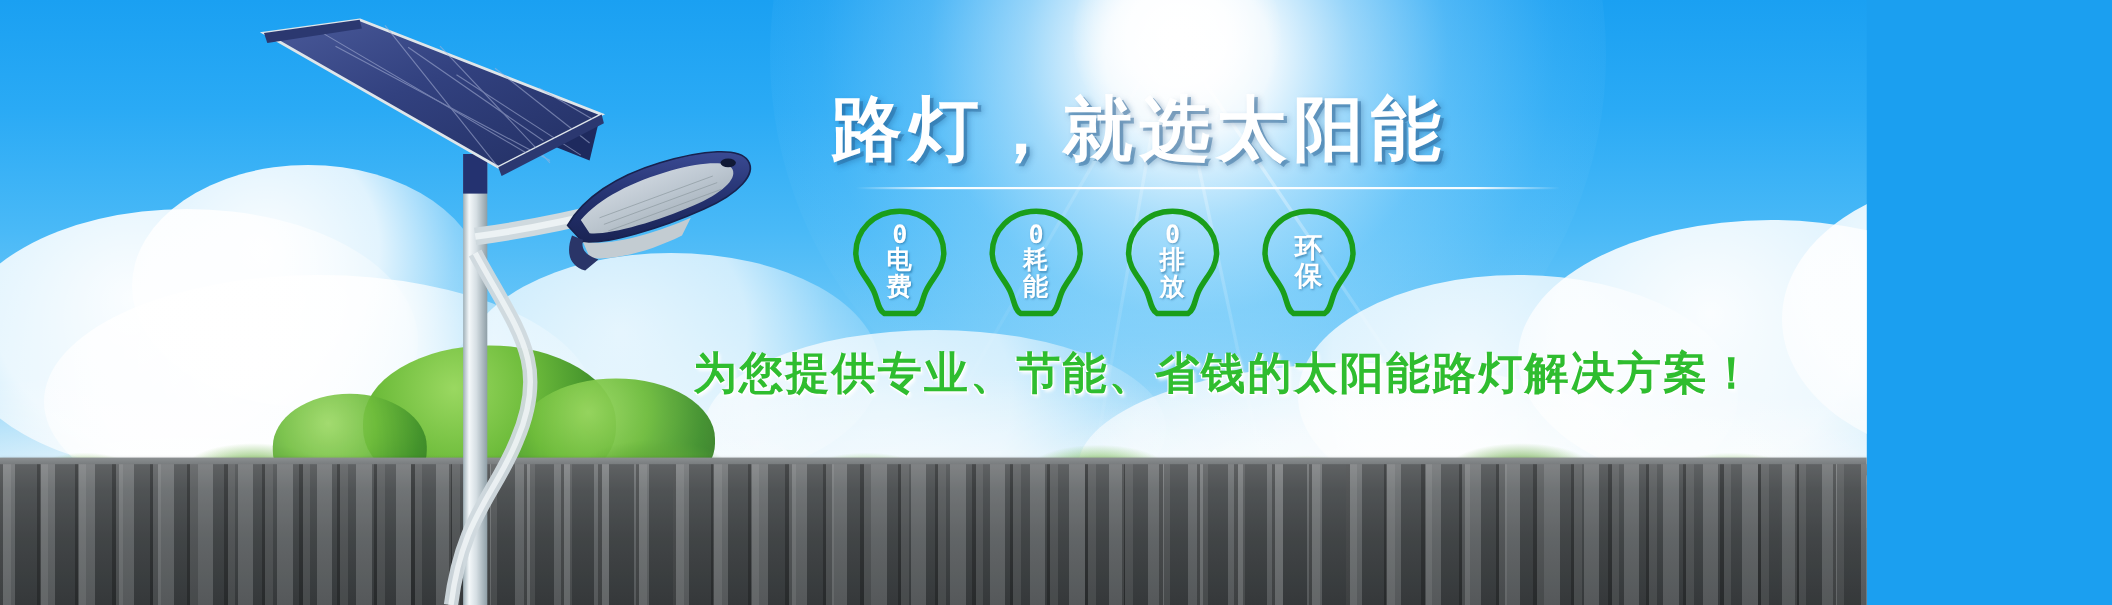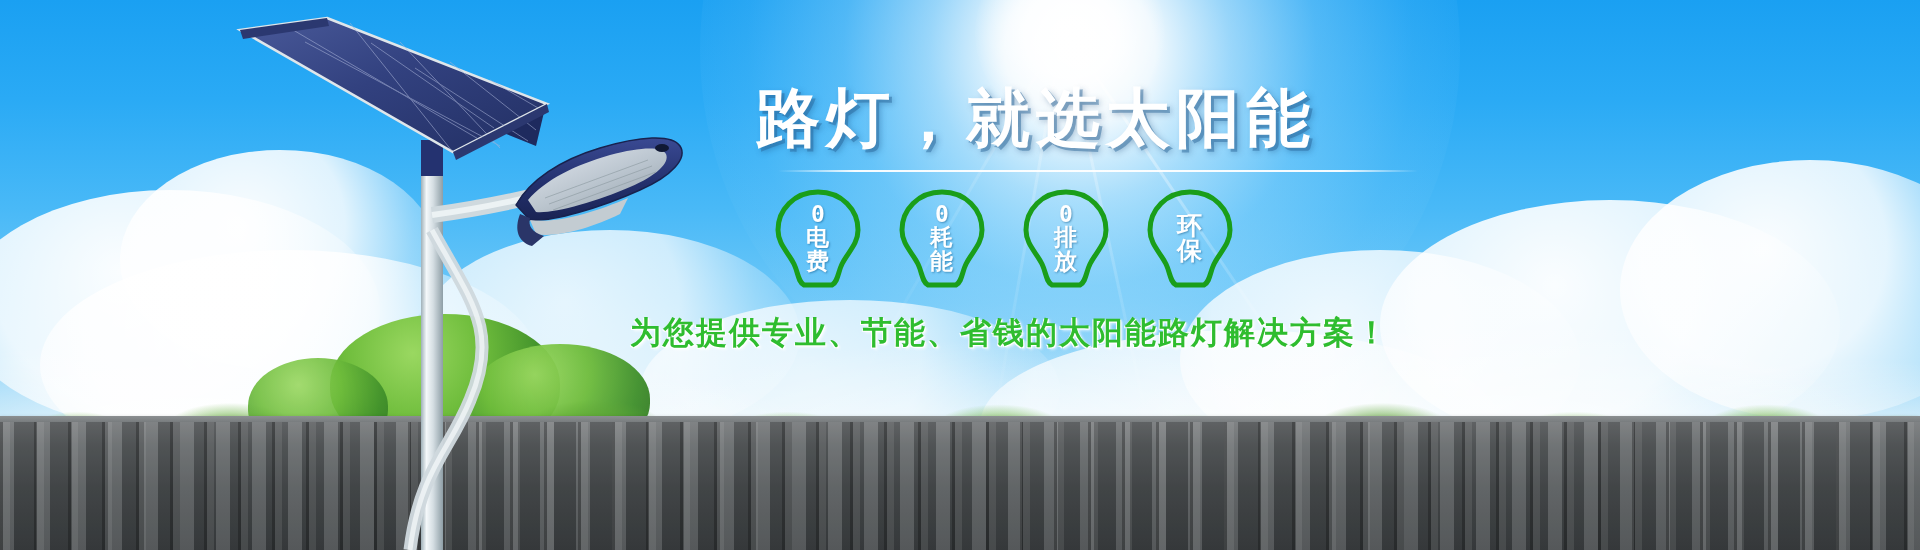--- a/index.html
+++ b/index.html
@@ -6,21 +6,21 @@
     margin: 0;
     padding: 0;
     background: #1b9ff0;
   }
   body {
     font-family: "Liberation Sans", "DejaVu Sans", sans-serif;
   }
 
   .banner {
     position: relative;
-    width: 1920px;
+    width: 1697px;
     height: 550px;
     overflow: hidden;
     background: linear-gradient(180deg,
         #1aa0f2 0%,
         #2aaaf5 18%,
         #49b9f7 38%,
         #6ec8f8 55%,
         #9bd8f8 70%,
         #bfe4f7 82%,
         #d6ecf6 92%,
@@ -212,21 +212,21 @@
     font-family: "DejaVu Sans", "Liberation Sans", sans-serif;
     font-size: 23px;
     font-weight: bold;
     letter-spacing: 1px;
   }
   .bulb.two-line .bulb-word { font-size: 25px; }
 
   .tagline {
     margin: 22px 0 0 12px;
     font-family: "DejaVu Sans", "Liberation Sans", sans-serif;
-    font-size: 31px;
+    font-size: 40px;
     font-weight: bold;
     letter-spacing: 2px;
     white-space: nowrap;
     color: #2fbd2f;
     text-shadow:
        1px 1px 0 #ffffff,
       -1px 1px 0 #ffffff,
        2px 2px 3px rgba(255,255,255,0.85);
   }
 </style>

